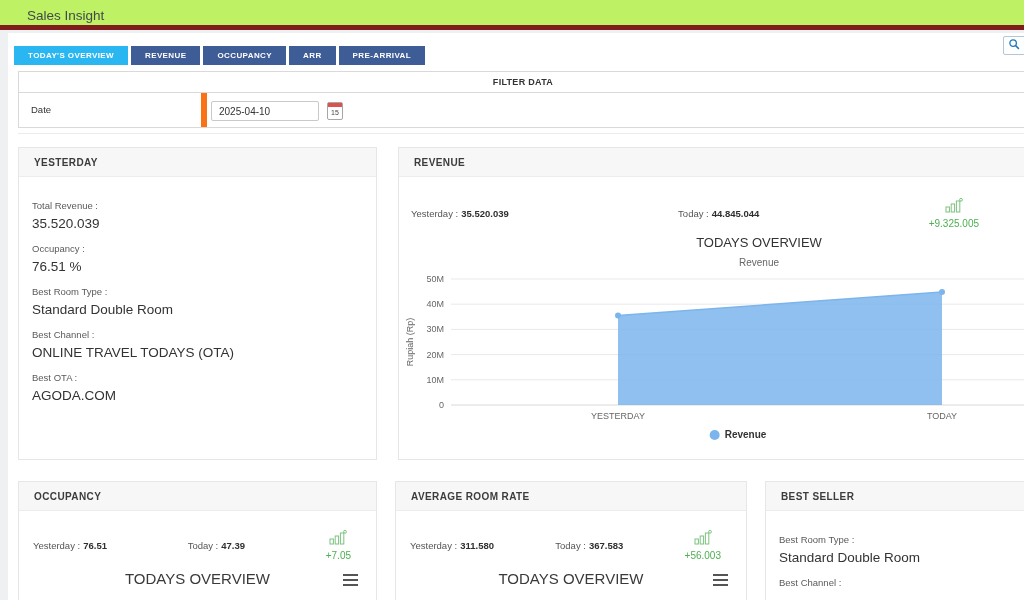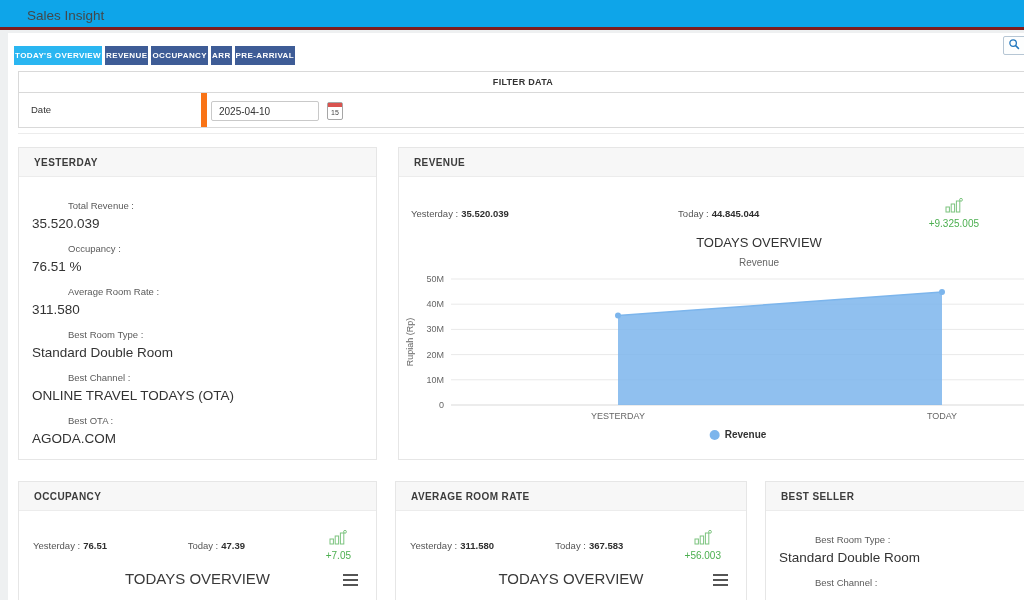--- a/index.html
+++ b/index.html
@@ -1,32 +1,32 @@
 <!DOCTYPE html>
 <html><head>
 <meta charset="utf-8">
 <style>
   * { margin:0; padding:0; box-sizing:border-box; }
   html,body { background:#eef0f1; }
   body { font-family:"Liberation Sans", sans-serif; }
   .screen { position:relative; width:1024px; height:600px; background:#eef0f1; overflow:hidden; }
 
   
-  .topbar { position:absolute; left:0; top:0; width:1024px; height:30px; background:#0ea5e9; border-bottom:3px solid #7f1d1d; }
+  .topbar { position:absolute; left:0; top:0; width:1024px; height:30px; background:#bef264; border-bottom:5px solid #7f1d1d; }
   .page-title { position:absolute; left:27px; top:8px; font-size:13.5px; color:#42484b; }
 
   
   .panel { position:absolute; left:8px; top:33px; width:1016px; height:567px; background:#ffffff; }
 
   
   .search-btn { position:absolute; left:995px; top:3px; width:34px; height:19px; background:#fdfefe; border:1px solid #b6c6d4; border-radius:2px; cursor:pointer; text-align:left; padding-left:4px; }
 
   
   .tabs { position:absolute; left:6px; top:13px; display:flex; gap:3px; }
-  .tab { height:19px; line-height:19px; padding:0 1px; font-size:8px; font-weight:bold; letter-spacing:.4px; color:#ffffff; background:#3e5c96; border:none; cursor:pointer; white-space:nowrap; }
+  .tab { height:19px; line-height:19px; padding:0 14px; font-size:8px; font-weight:bold; letter-spacing:.4px; color:#ffffff; background:#3e5c96; border:none; cursor:pointer; white-space:nowrap; }
   .tab.active { background:#2ab6f1; }
 
   
   .filter-box { position:absolute; left:10px; top:38px; width:1010px; height:57px; border:1px solid #d9d9d9; background:#fff; }
   .filter-header { height:21px; line-height:21px; text-align:center; font-size:9px; font-weight:bold; color:#333; border-bottom:1px solid #d9d9d9; letter-spacing:.3px; }
   .filter-label-cell { position:absolute; left:0; top:21px; bottom:0; width:188px; border-right:6px solid #f97316; }
   .filter-label { position:absolute; left:12px; top:11px; font-size:9.5px; color:#333; }
   .date-input { position:absolute; left:192px; top:29px; width:108px; height:20px; border:1px solid #c9c9c9; border-radius:2px; font-size:10px; color:#333; padding-left:7px; font-family:"Liberation Sans",sans-serif; }
   .cal { position:absolute; left:308px; top:30px; width:16px; height:18px; border:1px solid #a6a6a6; background:#fff; border-radius:2px; cursor:pointer; }
   .cal-top { position:absolute; top:0; left:0; right:0; height:4px; background:#d9534f; }
@@ -38,21 +38,21 @@
   .card-header { height:29px; line-height:29px; background:#f7f7f7; border-bottom:1px solid #ececec; padding-left:15px; font-size:10px; font-weight:bold; color:#3c3c3c; letter-spacing:.4px; }
 
   .card-yesterday { left:10px; top:114px; width:359px; height:313px; }
   .card-revenue   { left:390px; top:114px; width:640px; height:313px; }
   .card-occupancy { left:10px; top:448px; width:359px; height:160px; }
   .card-arr       { left:387px; top:448px; width:352px; height:160px; }
   .card-best      { left:757px; top:448px; width:300px; height:160px; }
 
   .field-list { padding:23px 15px 0 13px; }
   .field { margin-bottom:12px; }
-  .field-label { font-size:9.5px; color:#5a5a5a; margin-bottom:5px;margin-left:36px; }
+  .field-label { font-size:9.5px; color:#5a5a5a; margin-bottom:5px; }
   .field-value { font-size:13.5px; color:#333; }
 
   .stats-row { display:flex; align-items:center; font-size:9.5px; color:#555; }
   .card-revenue .stats-row { padding:21px 58px 0 12px; }
   .card-occupancy .stats-row, .card-arr .stats-row { padding:19px 25px 0 14px;align-items:center; }
   .stat { white-space:nowrap; }
   .stat b { color:#2f2f2f; margin-left:3px; }
   .spacer { flex:1; }
   .delta { display:flex; align-items:center; gap:5px; color:#4caf50; font-size:10px; white-space:nowrap;flex-direction:column; }
 
@@ -109,24 +109,20 @@
     <div class="card card-yesterday">
       <div class="card-header">YESTERDAY</div>
       <div class="field-list">
         <div class="field">
           <div class="field-label">Total Revenue :</div>
           <div class="field-value">35.520.039</div>
         </div>
         <div class="field">
           <div class="field-label">Occupancy :</div>
           <div class="field-value">76.51 %</div>
-        </div>
-        <div class="field">
-          <div class="field-label">Average Room Rate :</div>
-          <div class="field-value">311.580</div>
         </div>
         <div class="field">
           <div class="field-label">Best Room Type :</div>
           <div class="field-value">Standard Double Room</div>
         </div>
         <div class="field">
           <div class="field-label">Best Channel :</div>
           <div class="field-value">ONLINE TRAVEL TODAYS (OTA)</div>
         </div>
         <div class="field">

